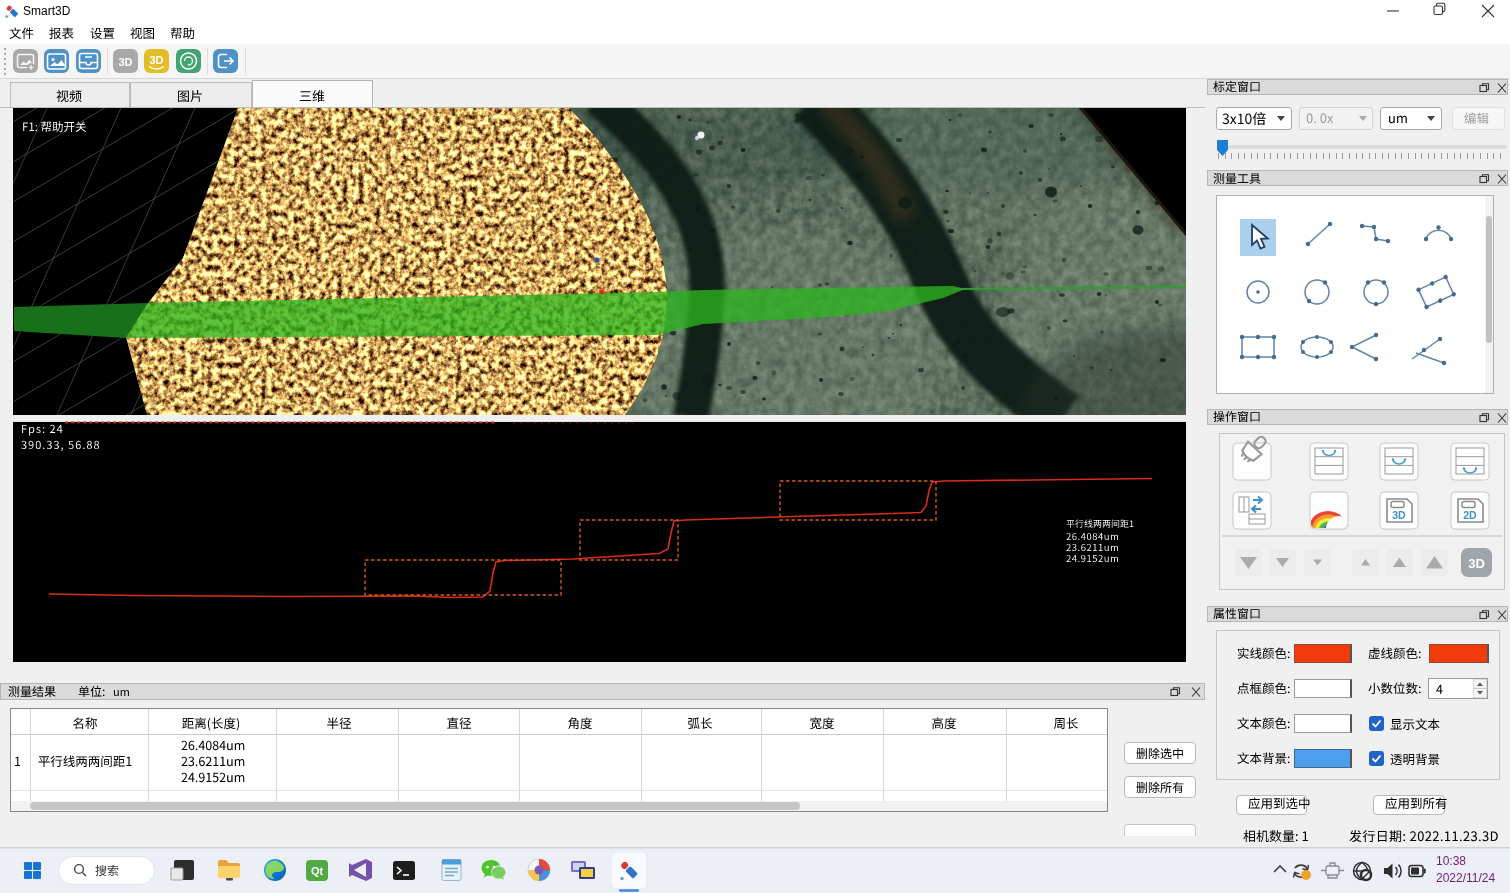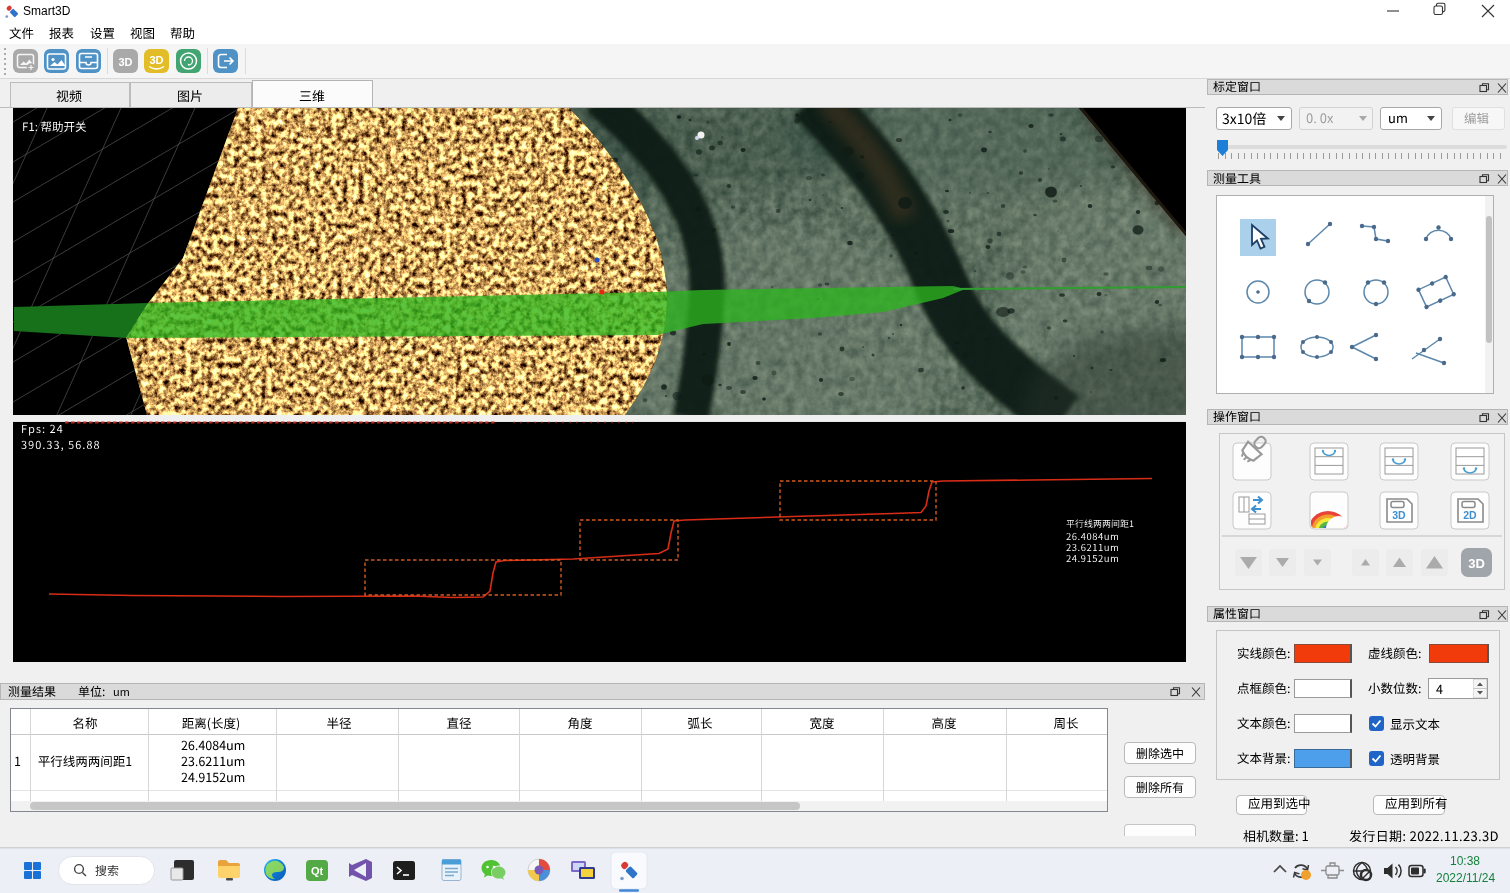--- a/index.html
+++ b/index.html
@@ -789,21 +789,21 @@
  <g fill="#2d2d2d">
       <path d="M118 10 h3.5 l5-4.5 v15 l-5-4.5 h-3.5 Z"></path>
       <path d="M129.5 9 a6 6 0 0 1 0 8 M132.5 6.5 a9.5 9.5 0 0 1 0 13" fill="none" stroke="#2d2d2d" stroke-width="1.5"></path>
     </g>
  <g>
       <rect x="143" y="7.5" width="14" height="11" rx="2.5" fill="none" stroke="#2d2d2d" stroke-width="1.5"></rect>
       <rect x="145" y="9.5" width="8" height="7" rx="1" fill="#2d2d2d"></rect>
       <rect x="157.5" y="10.5" width="2.2" height="5" rx="1" fill="#2d2d2d"></rect>
     </g>
 </svg>
-<div class="abs" style="left:1436px;top:853px;width:58px;height:34px;font-size:12px;color:#15803d;text-align:center;line-height:17px">10:38<br>2022/11/24</div>
+<div class="abs" style="left:1436px;top:853px;width:58px;height:34px;font-size:12px;color:#701a75;text-align:left;line-height:17px">10:38<br>2022/11/24</div>
 <svg id="txt" width="1510" height="893" viewBox="0 0 1510 893" style="position:absolute;left:0;top:0;z-index:50;pointer-events:none">
 <path transform="translate(9 38)" fill="#000" d="M5.3 -10.3C5.7 -9.7 6.1 -8.8 6.2 -8.3L7.2 -8.7C7.1 -9.2 6.6 -10 6.3 -10.6ZM0.6 -8.3V-7.4H2.6C3.3 -5.5 4.3 -3.8 5.6 -2.5C4.2 -1.4 2.5 -0.5 0.5 0.1C0.6 0.3 0.9 0.8 1 1C3.1 0.3 4.9 -0.6 6.3 -1.8C7.7 -0.6 9.4 0.4 11.4 0.9C11.6 0.7 11.9 0.2 12.1 0.1C10.1 -0.5 8.4 -1.3 7 -2.5C8.3 -3.8 9.2 -5.4 10 -7.4H11.9V-8.3ZM6.3 -3.2C5.1 -4.4 4.2 -5.8 3.6 -7.4H8.9C8.3 -5.7 7.4 -4.3 6.3 -3.2Z M16.5 -4.3V-3.4H20.1V1H21V-3.4H24.4V-4.3H21V-7H23.9V-7.9H21V-10.4H20.1V-7.9H18.4C18.5 -8.5 18.7 -9.1 18.8 -9.7L17.9 -9.9C17.6 -8.2 17.1 -6.6 16.4 -5.6C16.6 -5.5 17 -5.2 17.2 -5.1C17.5 -5.6 17.8 -6.3 18.1 -7H20.1V-4.3ZM15.8 -10.5C15.2 -8.6 14.1 -6.7 12.9 -5.5C13.1 -5.2 13.3 -4.8 13.4 -4.5C13.8 -5 14.2 -5.5 14.6 -6V1H15.5V-7.5C16 -8.3 16.4 -9.3 16.7 -10.2Z"></path>
 <path transform="translate(49 38)" fill="#000" d="M5.3 -10.1V1H6.2V-4.9H6.6C7.1 -3.6 7.7 -2.4 8.5 -1.4C7.9 -0.7 7.2 -0.1 6.3 0.3C6.5 0.5 6.8 0.8 6.9 1C7.8 0.6 8.5 -0 9.2 -0.7C9.8 0 10.6 0.6 11.4 1C11.5 0.7 11.8 0.4 12 0.2C11.2 -0.2 10.4 -0.7 9.8 -1.4C10.7 -2.6 11.3 -4.1 11.6 -5.6L11 -5.8L10.8 -5.8H6.2V-9.2H10.2C10.2 -8.1 10.1 -7.6 9.9 -7.4C9.8 -7.3 9.7 -7.3 9.4 -7.3C9.2 -7.3 8.3 -7.3 7.5 -7.4C7.7 -7.2 7.8 -6.9 7.8 -6.6C8.6 -6.6 9.4 -6.6 9.8 -6.6C10.2 -6.6 10.5 -6.7 10.7 -6.9C11 -7.2 11.1 -7.9 11.2 -9.7C11.2 -9.8 11.2 -10.1 11.2 -10.1ZM7.5 -4.9H10.5C10.2 -3.9 9.7 -3 9.1 -2.1C8.4 -3 7.9 -3.9 7.5 -4.9ZM2.4 -10.5V-8H0.6V-7.1H2.4V-4.4L0.4 -3.9L0.7 -2.9L2.4 -3.4V-0.2C2.4 0.1 2.3 0.1 2.1 0.1C1.9 0.1 1.2 0.1 0.6 0.1C0.7 0.4 0.8 0.8 0.9 1C1.9 1 2.4 1 2.8 0.8C3.2 0.7 3.3 0.4 3.3 -0.2V-3.7L4.8 -4.2L4.7 -5.1L3.3 -4.7V-7.1H4.7V-8H3.3V-10.5Z M15.7 1C15.9 0.8 16.4 0.6 19.9 -0.5C19.8 -0.7 19.8 -1 19.7 -1.3L16.7 -0.4V-3.1C17.4 -3.7 18.1 -4.2 18.6 -4.8C19.6 -2.2 21.4 -0.3 24 0.6C24.1 0.3 24.4 -0 24.6 -0.2C23.4 -0.6 22.3 -1.2 21.4 -2C22.2 -2.5 23.1 -3.2 23.9 -3.8L23.1 -4.3C22.5 -3.8 21.6 -3.1 20.9 -2.6C20.4 -3.2 19.9 -4 19.6 -4.8H24.2V-5.6H19.2V-6.7H23.2V-7.5H19.2V-8.6H23.8V-9.4H19.2V-10.5H18.2V-9.4H13.8V-8.6H18.2V-7.5H14.4V-6.7H18.2V-5.6H13.3V-4.8H17.5C16.3 -3.8 14.5 -2.8 12.9 -2.3C13.2 -2.1 13.4 -1.8 13.6 -1.5C14.3 -1.8 15 -2.1 15.7 -2.5V-0.7C15.7 -0.2 15.4 0 15.2 0.1C15.4 0.3 15.6 0.8 15.7 1Z"></path>
 <path transform="translate(90 38)" fill="#000" d="M1.5 -9.7C2.2 -9.1 3 -8.3 3.4 -7.7L4 -8.4C3.7 -8.9 2.8 -9.7 2.1 -10.3ZM0.5 -6.6V-5.7H2.3V-1.2C2.3 -0.6 1.9 -0.2 1.7 -0.1C1.9 0.1 2.1 0.5 2.2 0.8C2.4 0.5 2.7 0.2 4.9 -1.4C4.8 -1.6 4.7 -1.9 4.6 -2.2L3.2 -1.2V-6.6ZM6.1 -10.1V-8.7C6.1 -7.7 5.9 -6.7 4.2 -6C4.4 -5.8 4.7 -5.4 4.8 -5.2C6.6 -6.1 7 -7.5 7 -8.6V-9.2H9.2V-7.2C9.2 -6.2 9.4 -5.9 10.3 -5.9C10.4 -5.9 11 -5.9 11.2 -5.9C11.5 -5.9 11.7 -5.9 11.9 -5.9C11.9 -6.1 11.8 -6.5 11.8 -6.7C11.7 -6.7 11.4 -6.7 11.2 -6.7C11.1 -6.7 10.5 -6.7 10.4 -6.7C10.2 -6.7 10.1 -6.8 10.1 -7.2V-10.1ZM10.1 -4.1C9.6 -3.1 8.9 -2.3 8.1 -1.6C7.3 -2.3 6.6 -3.1 6.2 -4.1ZM4.8 -5V-4.1H5.5L5.3 -4C5.8 -2.9 6.5 -1.9 7.4 -1.1C6.4 -0.5 5.4 -0.1 4.3 0.2C4.4 0.4 4.6 0.8 4.7 1C5.9 0.7 7.1 0.2 8.1 -0.5C9 0.2 10.2 0.7 11.5 1C11.6 0.8 11.8 0.4 12 0.2C10.8 -0.1 9.8 -0.5 8.8 -1.1C9.9 -2 10.8 -3.2 11.3 -4.8L10.7 -5L10.5 -5Z M20.6 -9.3H22.8V-8.2H20.6ZM17.7 -9.3H19.8V-8.2H17.7ZM14.9 -9.3H16.9V-8.2H14.9ZM14.9 -5.3V-0.1H13.2V0.6H24.3V-0.1H22.6V-5.3H18.7L18.9 -6.1H24V-6.8H19L19.1 -7.5H23.7V-10H14V-7.5H18.2L18.1 -6.8H13.3V-6.1H17.9L17.8 -5.3ZM15.8 -0.1V-0.9H21.7V-0.1ZM15.8 -3.4H21.7V-2.7H15.8ZM15.8 -4V-4.7H21.7V-4ZM15.8 -2.1H21.7V-1.4H15.8Z"></path>
 <path transform="translate(130 38)" fill="#000" d="M5.6 -9.9V-3.2H6.5V-9.1H10.4V-3.2H11.3V-9.9ZM1.9 -10.1C2.4 -9.6 2.9 -8.9 3.1 -8.4L3.9 -8.9C3.6 -9.3 3.1 -10 2.6 -10.5ZM8 -8.1V-5.7C8 -3.7 7.6 -1.3 4.4 0.3C4.6 0.5 4.9 0.8 5 1C6.9 0 7.9 -1.3 8.4 -2.7V-0.2C8.4 0.6 8.7 0.8 9.6 0.8H10.7C11.8 0.8 11.9 0.3 12.1 -1.7C11.8 -1.7 11.5 -1.9 11.3 -2C11.2 -0.2 11.2 0.1 10.7 0.1H9.7C9.4 0.1 9.3 0 9.3 -0.4V-3.5H8.6C8.8 -4.2 8.9 -5 8.9 -5.7V-8.1ZM0.8 -8.3V-7.5H3.8C3.1 -5.9 1.8 -4.3 0.5 -3.5C0.6 -3.3 0.9 -2.8 0.9 -2.6C1.4 -2.9 1.9 -3.4 2.4 -3.9V1H3.3V-4.4C3.7 -3.8 4.2 -3.1 4.5 -2.7L5.1 -3.5C4.9 -3.8 4 -4.8 3.5 -5.3C4.1 -6.1 4.6 -7.1 5 -8.1L4.5 -8.4L4.3 -8.3Z M17.2 -3.5C18.2 -3.3 19.5 -2.8 20.2 -2.5L20.6 -3.1C19.9 -3.5 18.6 -3.9 17.6 -4.1ZM15.9 -1.9C17.7 -1.7 19.8 -1.2 21 -0.8L21.4 -1.5C20.2 -1.9 18.1 -2.4 16.4 -2.5ZM13.6 -10V1H14.4V0.5H23V1H24V-10ZM14.4 -0.4V-9.1H23V-0.4ZM17.7 -8.8C17.1 -7.8 16 -6.9 14.9 -6.2C15.1 -6.1 15.4 -5.8 15.6 -5.7C15.9 -5.9 16.3 -6.2 16.7 -6.5C17.1 -6.1 17.6 -5.8 18.1 -5.4C17 -4.9 15.8 -4.5 14.7 -4.3C14.8 -4.2 15 -3.8 15.1 -3.6C16.4 -3.9 17.7 -4.3 18.9 -5C19.9 -4.4 21.1 -4 22.3 -3.7C22.4 -3.9 22.6 -4.2 22.8 -4.4C21.7 -4.6 20.6 -5 19.6 -5.4C20.6 -6 21.3 -6.7 21.9 -7.6L21.3 -7.9L21.2 -7.9H17.9C18.1 -8.1 18.3 -8.3 18.5 -8.6ZM17.2 -7 17.3 -7.1H20.6C20.1 -6.6 19.5 -6.2 18.8 -5.8C18.2 -6.2 17.6 -6.6 17.2 -7Z"></path>
 <path transform="translate(170 38)" fill="#000" d="M3.4 -10.5V-9.5H0.8V-8.8H3.4V-7.8H1.1V-7.1H3.4V-6.8C3.4 -6.6 3.4 -6.4 3.3 -6.1H0.6V-5.4H3C2.6 -4.8 1.9 -4.2 0.9 -3.9C1.1 -3.7 1.4 -3.4 1.5 -3.2C2.9 -3.8 3.6 -4.6 4 -5.4H6.8V-6.1H4.3C4.4 -6.4 4.4 -6.6 4.4 -6.8V-7.1H6.4V-7.8H4.4V-8.8H6.7V-9.5H4.4V-10.5ZM7.3 -10V-3.8H8.2V-9.2H10.3C10 -8.6 9.6 -8 9.2 -7.5C10.3 -6.8 10.7 -6.3 10.7 -5.8C10.7 -5.6 10.6 -5.4 10.4 -5.3C10.2 -5.2 10 -5.2 9.9 -5.2C9.5 -5.2 9 -5.2 8.5 -5.2C8.7 -5 8.8 -4.7 8.8 -4.4C9.3 -4.4 9.8 -4.4 10.2 -4.4C10.5 -4.5 10.8 -4.5 11 -4.6C11.4 -4.9 11.6 -5.2 11.6 -5.8C11.6 -6.3 11.2 -6.9 10.2 -7.6C10.7 -8.2 11.2 -9 11.7 -9.6L11.1 -10L10.9 -10ZM1.9 -3.3V0.3H2.8V-2.4H5.7V1H6.7V-2.4H9.9V-0.7C9.9 -0.6 9.8 -0.5 9.6 -0.5C9.4 -0.5 8.7 -0.5 7.9 -0.5C8 -0.3 8.1 0.1 8.2 0.3C9.2 0.3 9.9 0.3 10.3 0.2C10.7 0 10.8 -0.2 10.8 -0.7V-3.3H6.7V-4.3H5.7V-3.3Z M20.4 -10.5C20.4 -9.5 20.4 -8.6 20.4 -7.7H18.3V-6.8H20.4C20.2 -3.8 19.5 -1.2 17.1 0.3C17.4 0.5 17.7 0.8 17.8 1C20.4 -0.7 21.1 -3.5 21.2 -6.8H23.2C23.1 -2.2 23 -0.5 22.6 -0.1C22.5 0 22.4 0.1 22.2 0.1C21.9 0.1 21.2 0 20.5 -0C20.7 0.2 20.8 0.6 20.8 0.9C21.5 0.9 22.2 0.9 22.6 0.9C23 0.9 23.2 0.8 23.5 0.4C23.9 -0.1 24 -1.9 24.1 -7.2C24.1 -7.3 24.1 -7.7 24.1 -7.7H21.3C21.3 -8.6 21.3 -9.5 21.3 -10.5ZM12.9 -1.2 13.1 -0.2C14.6 -0.6 16.7 -1.1 18.7 -1.5L18.6 -2.4L17.9 -2.2V-9.9H13.8V-1.4ZM14.7 -1.5V-3.7H17V-2ZM14.7 -6.4H17V-4.5H14.7ZM14.7 -7.2V-9H17V-7.2Z"></path>
 <path transform="translate(56 101)" fill="#000" d="M5.8 -10.3V-3.4H6.8V-9.4H10.8V-3.4H11.8V-10.3ZM2 -10.5C2.5 -9.9 3 -9.2 3.2 -8.7L4 -9.3C3.8 -9.7 3.2 -10.4 2.7 -10.9ZM8.3 -8.4V-5.9C8.3 -3.9 7.9 -1.4 4.6 0.3C4.8 0.5 5.1 0.8 5.2 1.1C7.2 0 8.2 -1.4 8.7 -2.8V-0.3C8.7 0.6 9.1 0.8 10 0.8H11.1C12.3 0.8 12.4 0.3 12.5 -1.7C12.3 -1.8 12 -1.9 11.7 -2.1C11.7 -0.2 11.6 0.1 11.2 0.1H10.1C9.7 0.1 9.6 0 9.6 -0.4V-3.6H9C9.2 -4.4 9.2 -5.2 9.2 -5.9V-8.4ZM0.8 -8.7V-7.8H4C3.2 -6.1 1.8 -4.5 0.5 -3.6C0.7 -3.4 0.9 -2.9 1 -2.7C1.5 -3 2 -3.5 2.5 -4V1H3.4V-4.6C3.8 -4 4.4 -3.2 4.7 -2.8L5.3 -3.6C5 -3.9 4.1 -5 3.6 -5.5C4.3 -6.4 4.8 -7.4 5.2 -8.4L4.6 -8.7L4.5 -8.7Z M22.1 -6.5C22.1 -2 21.9 -0.5 18.8 0.4C19 0.6 19.2 0.9 19.3 1.1C22.7 0.1 22.9 -1.7 22.9 -6.5ZM22.5 -1.1C23.3 -0.4 24.5 0.5 25 1.1L25.6 0.4C25 -0.1 23.9 -1 23 -1.6ZM18.6 -5C17.9 -2.3 16.4 -0.5 13.6 0.3C13.8 0.5 14.1 0.8 14.1 1.1C17.1 0 18.7 -1.9 19.4 -4.8ZM14.7 -5.2C14.5 -4.2 14 -3.2 13.5 -2.6C13.7 -2.5 14.1 -2.2 14.2 -2.1C14.8 -2.8 15.3 -3.9 15.5 -5ZM20.1 -7.9V-1.8H20.9V-7.1H24.1V-1.8H25V-7.9H22.6L23.2 -9.3H25.4V-10.2H19.7V-9.3H22.2C22.1 -8.8 21.9 -8.3 21.7 -7.9ZM14.5 -9.8V-6.9H13.5V-6H16.2V-2.1H17.1V-6H19.5V-6.9H17.3V-8.5H19.2V-9.3H17.3V-10.9H16.5V-6.9H15.3V-9.8Z"></path>
 <path transform="translate(177 101)" fill="#000" d="M4.9 -3.6C5.9 -3.4 7.2 -3 8 -2.6L8.4 -3.2C7.6 -3.6 6.3 -4 5.3 -4.2ZM3.6 -2C5.4 -1.8 7.6 -1.2 8.9 -0.8L9.3 -1.5C8 -1.9 5.8 -2.4 4 -2.6ZM1.1 -10.3V1H2V0.5H10.9V1H11.9V-10.3ZM2 -0.4V-9.5H10.9V-0.4ZM5.4 -9.2C4.7 -8.1 3.6 -7.1 2.5 -6.5C2.7 -6.3 3 -6 3.2 -5.9C3.6 -6.1 4 -6.4 4.4 -6.8C4.8 -6.4 5.3 -6 5.8 -5.6C4.7 -5.1 3.4 -4.7 2.3 -4.5C2.4 -4.3 2.6 -3.9 2.7 -3.7C4 -4 5.4 -4.5 6.6 -5.1C7.7 -4.6 8.9 -4.1 10.2 -3.8C10.3 -4.1 10.5 -4.4 10.7 -4.6C9.6 -4.8 8.4 -5.1 7.4 -5.6C8.4 -6.3 9.2 -7 9.7 -7.9L9.2 -8.2L9 -8.2H5.7C5.9 -8.4 6 -8.7 6.2 -8.9ZM4.9 -7.3 5 -7.4H8.4C7.9 -6.9 7.3 -6.4 6.6 -6C5.9 -6.4 5.3 -6.9 4.9 -7.3Z M15.3 -10.6V-6.3C15.3 -4 15.2 -1.5 13.5 0.3C13.7 0.5 14.1 0.8 14.3 1.1C15.5 -0.2 16 -1.8 16.2 -3.5H21.7V1H22.7V-4.5H16.3C16.3 -5.1 16.4 -5.7 16.4 -6.3V-6.6H24.7V-7.6H21.1V-10.9H20V-7.6H16.4V-10.6Z"></path>
 <path transform="translate(299 101)" fill="#000" d="M1.6 -9.7V-8.7H11.4V-9.7ZM2.4 -5.4V-4.4H10.4V-5.4ZM0.8 -0.9V0.1H12.1V-0.9Z M13.6 -0.7 13.8 0.2C15 -0.1 16.6 -0.5 18.1 -0.9L18 -1.7C16.4 -1.3 14.7 -0.9 13.6 -0.7ZM21.6 -10.5C21.9 -9.9 22.3 -9.2 22.5 -8.6L23.3 -9C23.2 -9.5 22.8 -10.3 22.4 -10.9ZM13.8 -5.5C14 -5.6 14.3 -5.7 15.9 -5.9C15.3 -5 14.8 -4.4 14.6 -4.1C14.2 -3.6 13.9 -3.3 13.6 -3.2C13.7 -3 13.9 -2.6 13.9 -2.4C14.2 -2.5 14.6 -2.7 17.8 -3.3C17.7 -3.5 17.7 -3.8 17.8 -4.1L15.2 -3.6C16.2 -4.8 17.2 -6.3 18.1 -7.7L17.3 -8.2C17 -7.7 16.7 -7.2 16.4 -6.7L14.7 -6.5C15.5 -7.7 16.2 -9.1 16.8 -10.5L15.9 -10.9C15.4 -9.3 14.5 -7.6 14.2 -7.2C13.9 -6.8 13.7 -6.4 13.5 -6.4C13.6 -6.1 13.8 -5.7 13.8 -5.5ZM22.1 -5.1V-3.5H20V-5.1ZM20.1 -10.9C19.7 -9.3 18.7 -7.5 17.7 -6.3C17.8 -6 18.1 -5.6 18.2 -5.4C18.5 -5.7 18.8 -6.1 19 -6.5V1.1H20V0.1H25.4V-0.8H23V-2.6H24.9V-3.5H23V-5.1H24.9V-6H23V-7.7H25.2V-8.6H20.2C20.5 -9.2 20.8 -9.9 21 -10.6ZM22.1 -6H20V-7.7H22.1ZM22.1 -2.6V-0.8H20V-2.6Z"></path>
 <path transform="translate(22 131)" fill="#fff" d="M1.2 0H2.2V-3.8H5.4V-4.7H2.2V-7.5H6V-8.4H1.2Z M7.4 0H12V-0.9H10.3V-8.4H9.5C9 -8.2 8.5 -8 7.7 -7.8V-7.2H9.2V-0.9H7.4Z M14.3 -4.5C14.7 -4.5 15.1 -4.8 15.1 -5.3C15.1 -5.8 14.7 -6.1 14.3 -6.1C13.9 -6.1 13.6 -5.8 13.6 -5.3C13.6 -4.8 13.9 -4.5 14.3 -4.5ZM14.3 0.1C14.7 0.1 15.1 -0.2 15.1 -0.6C15.1 -1.1 14.7 -1.4 14.3 -1.4C13.9 -1.4 13.6 -1.1 13.6 -0.6C13.6 -0.2 13.9 0.1 14.3 0.1Z M21.7 -9.7V-8.8H19.3V-8.1H21.7V-7.2H19.5V-6.5H21.7V-6.3C21.7 -6.1 21.6 -5.9 21.6 -5.6H19.1V-4.9H21.2C20.9 -4.4 20.3 -3.9 19.3 -3.6C19.5 -3.4 19.8 -3.1 19.9 -3C21.2 -3.4 21.8 -4.2 22.2 -4.9H24.7V-5.6H22.5C22.5 -5.9 22.5 -6.1 22.5 -6.3V-6.5H24.4V-7.2H22.5V-8.1H24.6V-8.8H22.5V-9.7ZM25.2 -9.2V-3.5H26V-8.4H28C27.7 -7.9 27.3 -7.4 26.9 -6.9C28 -6.3 28.3 -5.8 28.3 -5.4C28.3 -5.1 28.3 -5 28 -4.9C27.9 -4.8 27.7 -4.8 27.6 -4.8C27.2 -4.7 26.8 -4.8 26.3 -4.8C26.5 -4.6 26.6 -4.3 26.6 -4.1C27 -4 27.5 -4 27.9 -4.1C28.2 -4.1 28.4 -4.2 28.6 -4.3C29 -4.5 29.2 -4.8 29.2 -5.3C29.2 -5.8 28.9 -6.4 27.9 -7C28.3 -7.6 28.9 -8.3 29.3 -8.9L28.7 -9.2L28.5 -9.2ZM20.2 -3V0.3H21.1V-2.2H23.8V0.9H24.7V-2.2H27.6V-0.7C27.6 -0.5 27.5 -0.5 27.3 -0.5C27.2 -0.5 26.5 -0.5 25.7 -0.5C25.9 -0.3 26 0 26 0.3C27 0.3 27.6 0.3 28 0.1C28.3 0 28.5 -0.2 28.5 -0.6V-3H24.7V-3.9H23.8V-3Z M37.3 -9.7C37.3 -8.8 37.3 -7.9 37.3 -7H35.4V-6.2H37.2C37.1 -3.4 36.5 -1.1 34.3 0.3C34.5 0.4 34.8 0.7 34.9 0.9C37.2 -0.6 37.9 -3.2 38.1 -6.2H39.8C39.7 -2 39.6 -0.5 39.3 -0.1C39.2 0 39.1 0 38.9 0C38.7 0 38.1 0 37.4 -0C37.5 0.2 37.6 0.6 37.7 0.8C38.3 0.9 38.9 0.9 39.2 0.8C39.6 0.8 39.9 0.7 40.1 0.4C40.5 -0.1 40.6 -1.8 40.7 -6.6C40.7 -6.7 40.7 -7 40.7 -7H38.1C38.1 -7.9 38.1 -8.8 38.1 -9.7ZM30.4 -1.1 30.6 -0.2C31.9 -0.5 33.9 -1 35.7 -1.4L35.6 -2.2L35 -2V-9.1H31.2V-1.3ZM32 -1.4V-3.4H34.2V-1.9ZM32 -5.9H34.2V-4.2H32ZM32 -6.6V-8.3H34.2V-6.6Z M49 -8.1V-4.8H45.7V-5.3V-8.1ZM42.1 -4.8V-4H44.8C44.7 -2.4 44.1 -0.9 42.1 0.3C42.4 0.5 42.7 0.8 42.8 1C44.9 -0.4 45.5 -2.2 45.7 -4H49V0.9H49.9V-4H52.4V-4.8H49.9V-8.1H52.1V-8.9H42.5V-8.1H44.9V-5.3L44.9 -4.8Z M55.6 -9.2C56.1 -8.6 56.5 -7.8 56.7 -7.2H54.5V-6.3H58.3V-4.9C58.3 -4.7 58.3 -4.5 58.3 -4.3H53.8V-3.4H58.1C57.7 -2.2 56.6 -0.9 53.6 0.1C53.8 0.3 54.1 0.7 54.2 0.9C57.1 -0.1 58.4 -1.5 58.9 -2.8C59.9 -1 61.4 0.2 63.4 0.9C63.6 0.6 63.8 0.2 64 0C61.9 -0.5 60.4 -1.7 59.5 -3.4H63.8V-4.3H59.3L59.3 -4.9V-6.3H63.1V-7.2H60.9C61.3 -7.8 61.7 -8.6 62.1 -9.3L61.2 -9.6C60.9 -8.9 60.4 -7.9 59.9 -7.2H56.8L57.5 -7.6C57.3 -8.2 56.8 -9 56.3 -9.6Z"></path>

